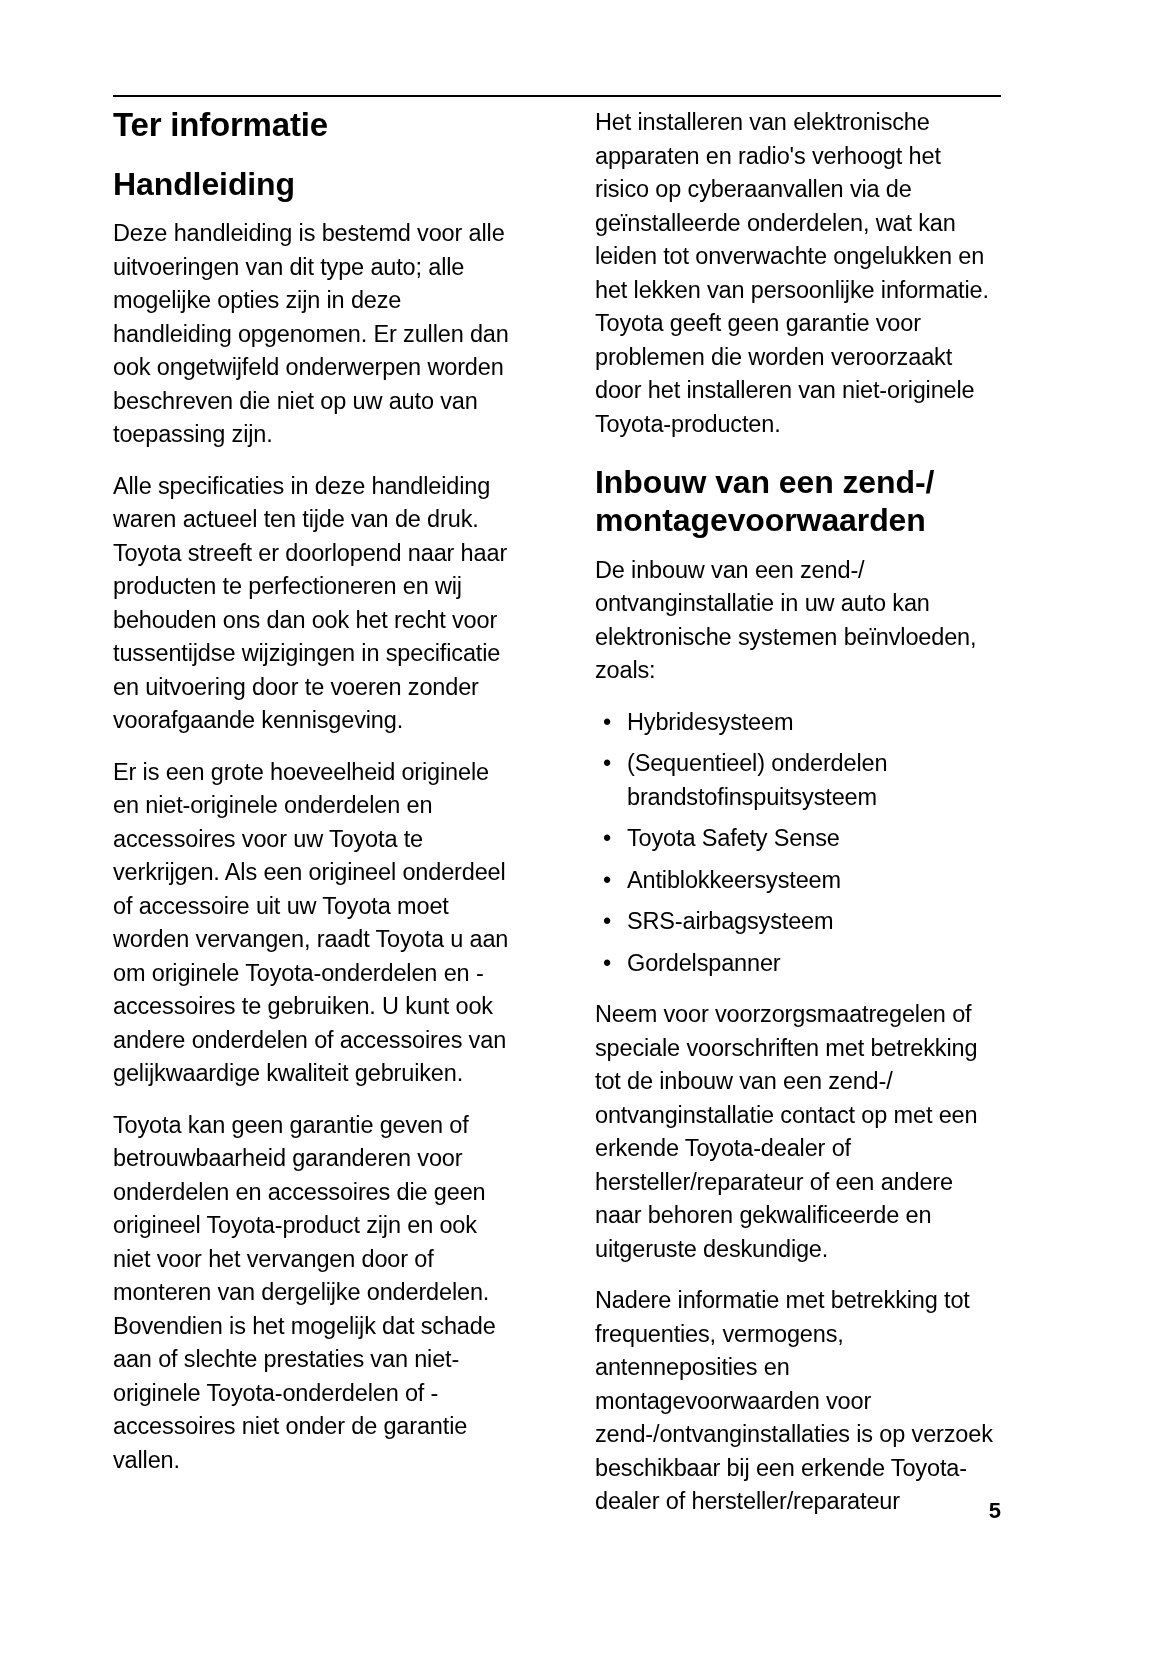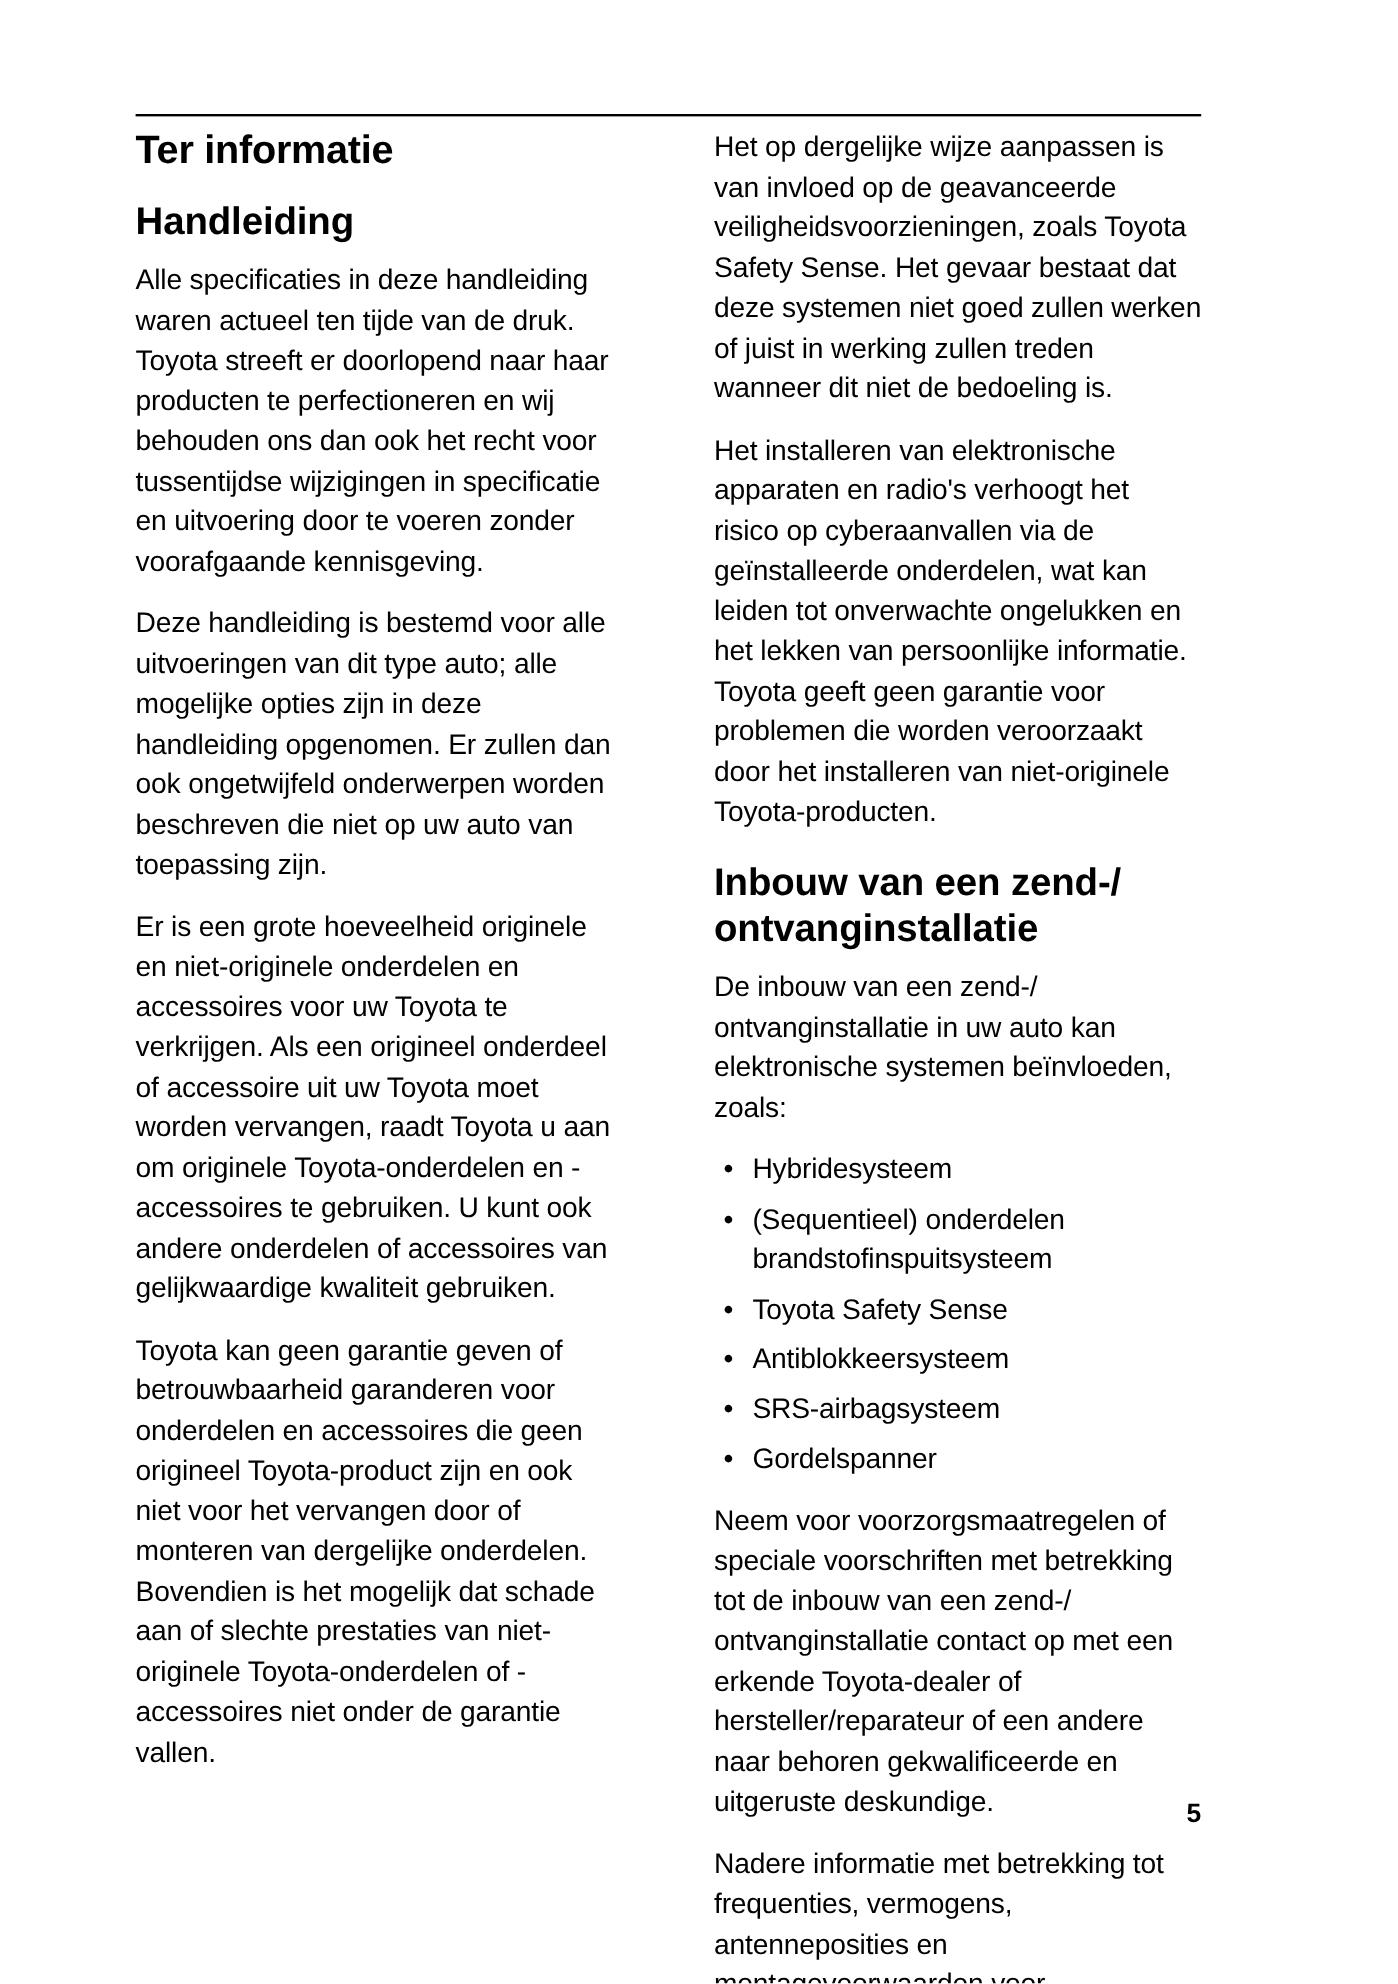--- a/index.html
+++ b/index.html
@@ -100,35 +100,34 @@
 
   <div class="header-rule"></div>
 
   <div class="columns">
 
     <div class="col">
       <h1 class="page-title">Ter informatie</h1>
 
       <h2 class="section-title first">Handleiding</h2>
 
+      <p class="body-text">Deze handleiding is bestemd voor alle uitvoeringen van dit type auto; alle mogelijke opties zijn in deze handleiding opgenomen. Er zullen dan ook ongetwijfeld onderwerpen worden beschreven die niet op uw auto van toepassing zijn.</p>
       <p class="body-text">Alle specificaties in deze handleiding waren actueel ten tijde van de druk. Toyota streeft er doorlopend naar haar producten te perfectioneren en wij behouden ons dan ook het recht voor tussentijdse wijzigingen in specificatie en uitvoering door te voeren zonder voorafgaande kennisgeving.</p>
-      <p class="body-text">Deze handleiding is bestemd voor alle uitvoeringen van dit type auto; alle mogelijke opties zijn in deze handleiding opgenomen. Er zullen dan ook ongetwijfeld onderwerpen worden beschreven die niet op uw auto van toepassing zijn.</p>
 
 
       <p class="body-text">Er is een grote hoeveelheid originele en niet-originele onderdelen en accessoires voor uw Toyota te verkrijgen. Als een origineel onderdeel of accessoire uit uw Toyota moet worden vervangen, raadt Toyota u aan om originele Toyota-onderdelen en -accessoires te gebruiken. U kunt ook andere onderdelen of accessoires van gelijkwaardige kwaliteit gebruiken.</p>
       <p class="body-text">Toyota kan geen garantie geven of betrouwbaarheid garanderen voor onderdelen en accessoires die geen origineel Toyota-product zijn en ook niet voor het vervangen door of monteren van dergelijke onderdelen. Bovendien is het mogelijk dat schade aan of slechte prestaties van niet-originele Toyota-onderdelen of -accessoires niet onder de garantie vallen.</p>
     </div>
 
     <div class="col">
-      <p class="body-text">Het op dergelijke wijze aanpassen is van invloed op de geavanceerde veiligheidsvoorzieningen, zoals Toyota Safety Sense. Het gevaar bestaat dat deze systemen niet goed zullen werken of juist in werking zullen treden wanneer dit niet de bedoeling is.</p>
 
 
       <p class="body-text">Het installeren van elektronische apparaten en radio's verhoogt het risico op cyberaanvallen via de geïnstalleerde onderdelen, wat kan leiden tot onverwachte ongelukken en het lekken van persoonlijke informatie. Toyota geeft geen garantie voor problemen die worden veroorzaakt door het installeren van niet-originele Toyota-producten.</p>
 
-      <h2 class="section-title">Inbouw van een zend-/ ontvanginstallatie</h2>
+      <h2 class="section-title">Inbouw van een zend-/ montagevoorwaarden</h2>
 
       <p class="body-text">De inbouw van een zend-/ ontvanginstallatie in uw auto kan elektronische systemen beïnvloeden, zoals:</p>
 
       <ul class="bullet-list">
         <li>
           <span class="bullet-dot">•</span>
           <span>Hybridesysteem</span>
         </li>
         <li>
           <span class="bullet-dot">•</span>

